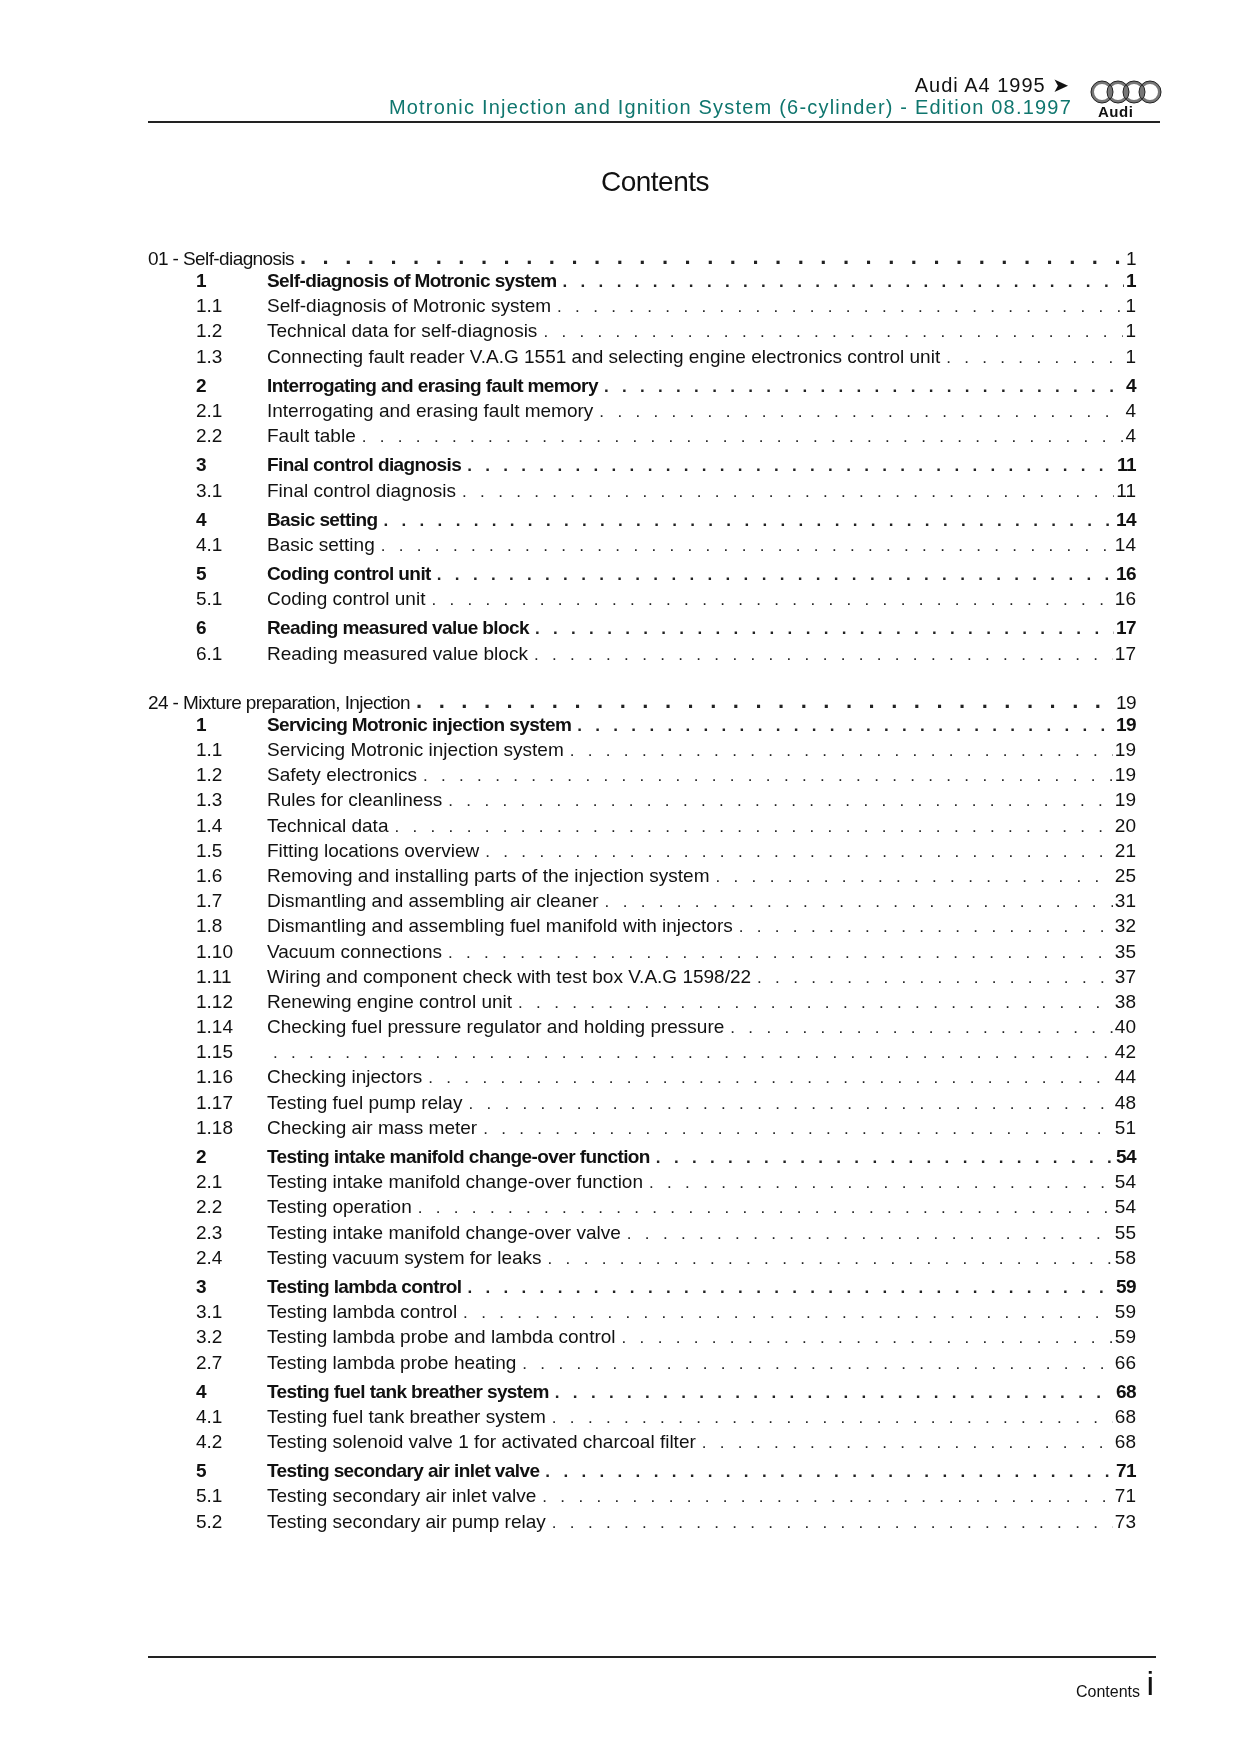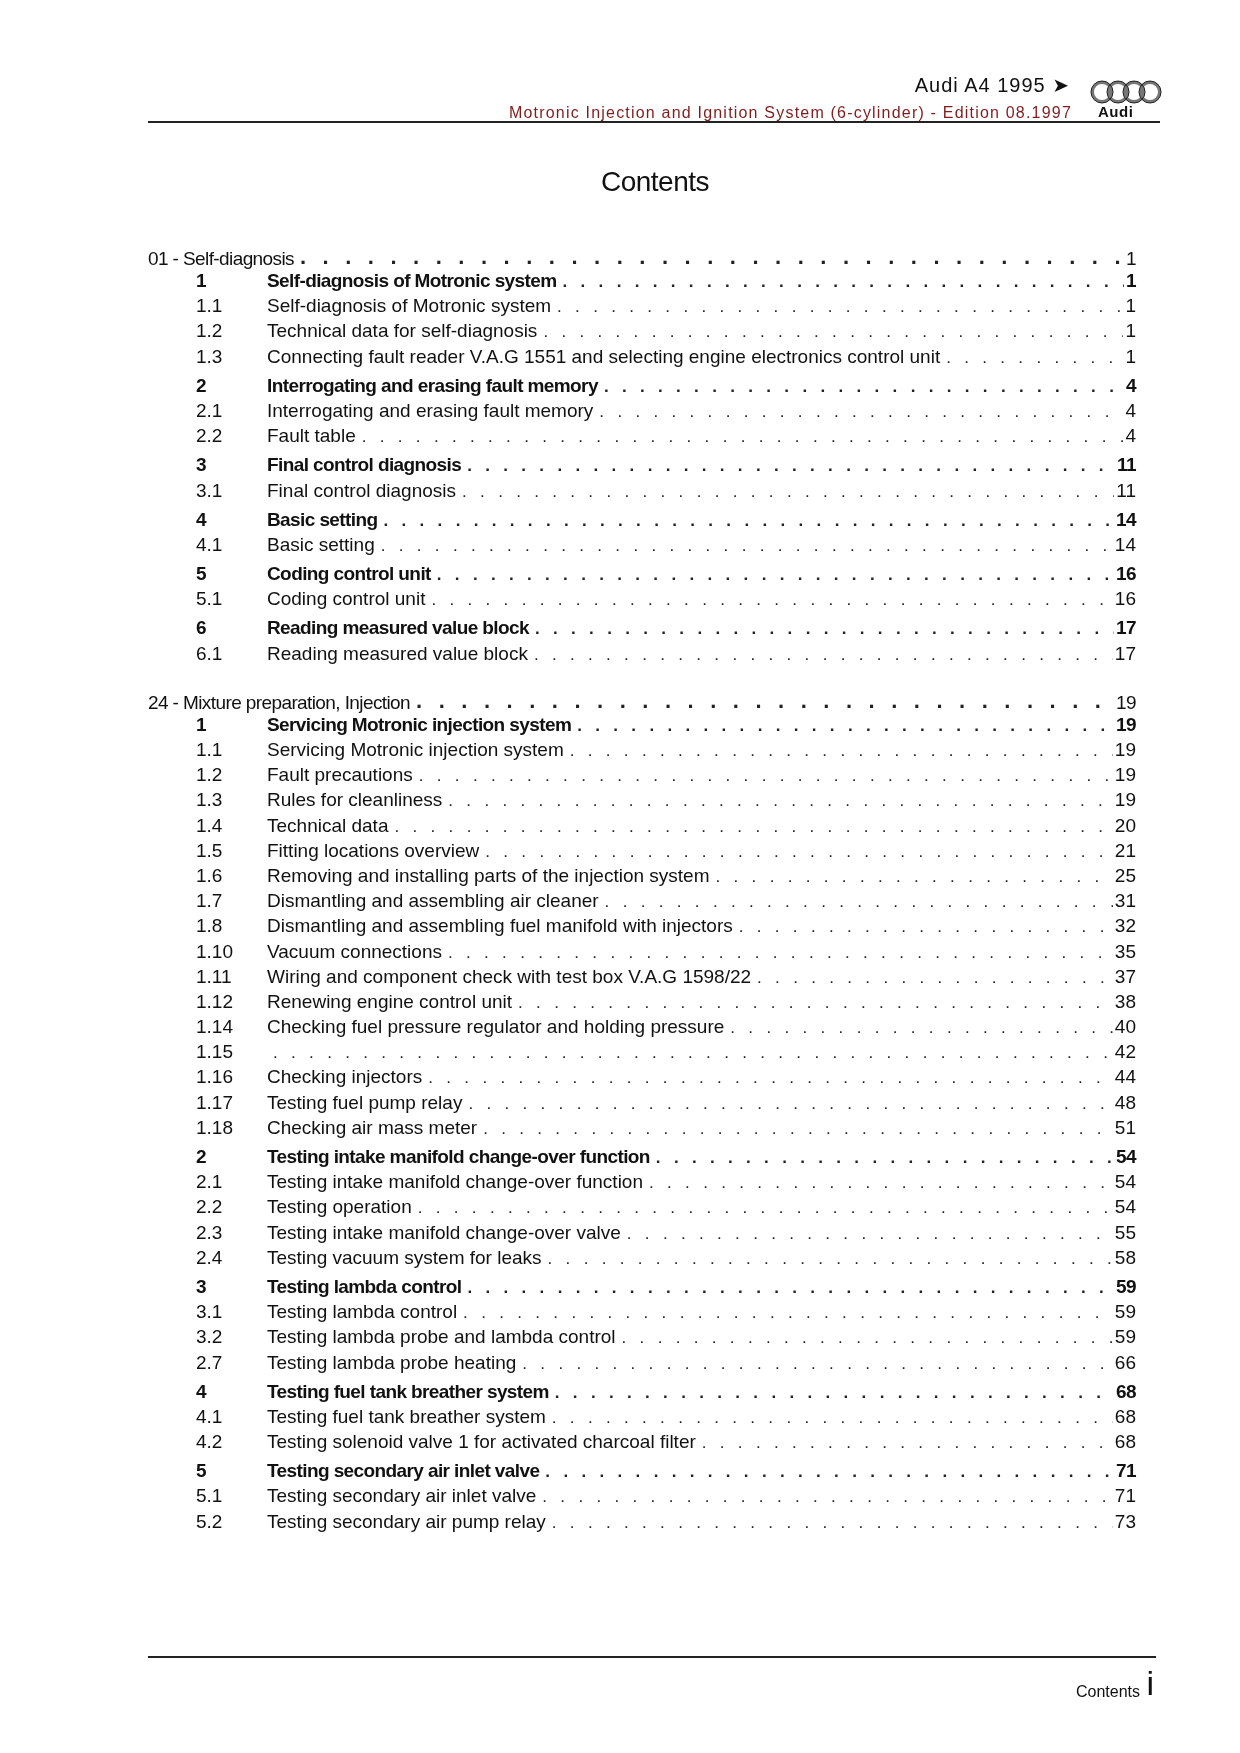--- a/index.html
+++ b/index.html
@@ -1,19 +1,19 @@
 <!DOCTYPE html>
 <html><head>
 <meta charset="utf-8">
 <style>
   html, body { margin: 0; padding: 0; background: #ffffff; }
   body { width: 1240px; height: 1753px; position: relative; overflow: hidden;
          font-family: "Liberation Sans", sans-serif; color: #111; }
   .hdr1 { position: absolute; right: 170px; top: 73px; font-size: 20px; letter-spacing: 1px; color: #111; }
-  .hdr2 { position: absolute; right: 168px; top: 104px; font-size: 16px; letter-spacing: 1.2px; color: #7f1d1d; }
+  .hdr2 { position: absolute; right: 168px; top: 96px; font-size: 20px; letter-spacing: 1.2px; color: #0f766e; }
   .hdr-rule { position: absolute; left: 148px; top: 121px; width: 1012px; height: 2px; background: #222; }
   .logo { position: absolute; left: 1090px; top: 72px; width: 72px; height: 46px; }
   .logo-word { position: absolute; left: 1098px; top: 103px; font-size: 15px; font-weight: bold; letter-spacing: 0.5px; }
   .title { position: absolute; left: 0; width: 1310px; text-align: center; top: 166px; font-size: 28px; letter-spacing: -0.5px; }
   .toc { position: absolute; left: 148px; top: 236px; width: 988px; }
   .chapter { display: flex; align-items: flex-end; font-size: 19px; height: 34px; letter-spacing: -0.6px; }
   .chapter + .group { margin-top: 0; }
   .group { margin-top: 4px; }
   .chapter-gap { height: 12px; }
   .row { display: flex; align-items: baseline; height: 25.2px; font-size: 19px; }
@@ -178,21 +178,21 @@
         <span class="pg">19</span>
       </div>
       <div class="row sub">
         <span class="num">1.1</span>
         <span class="txt">Servicing Motronic injection system</span>
         <span class="lead"></span>
         <span class="pg">19</span>
       </div>
       <div class="row sub">
         <span class="num">1.2</span>
-        <span class="txt">Fault precautions</span>
+        <span class="txt">Safety electronics</span>
         <span class="lead"></span>
         <span class="pg">19</span>
       </div>
       <div class="row sub">
         <span class="num">1.3</span>
         <span class="txt">Rules for cleanliness</span>
         <span class="lead"></span>
         <span class="pg">19</span>
       </div>
       <div class="row sub">

